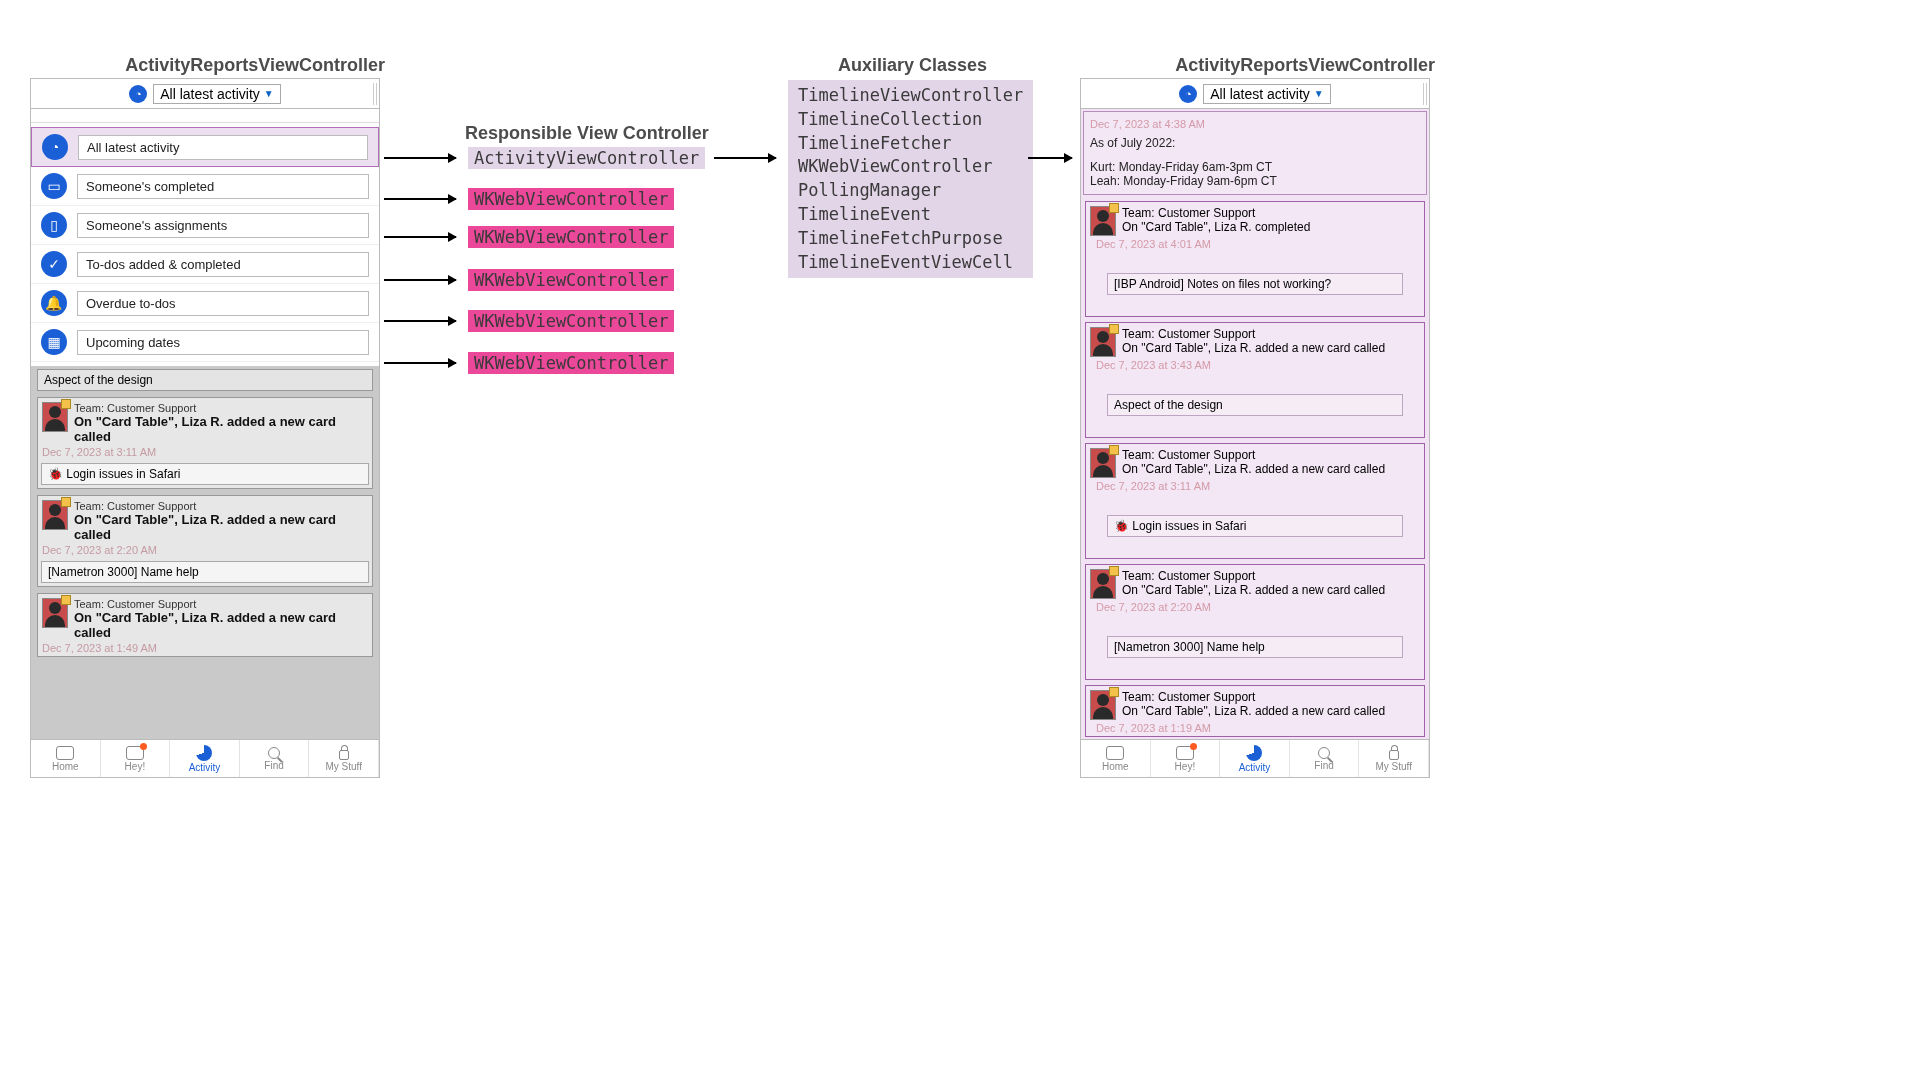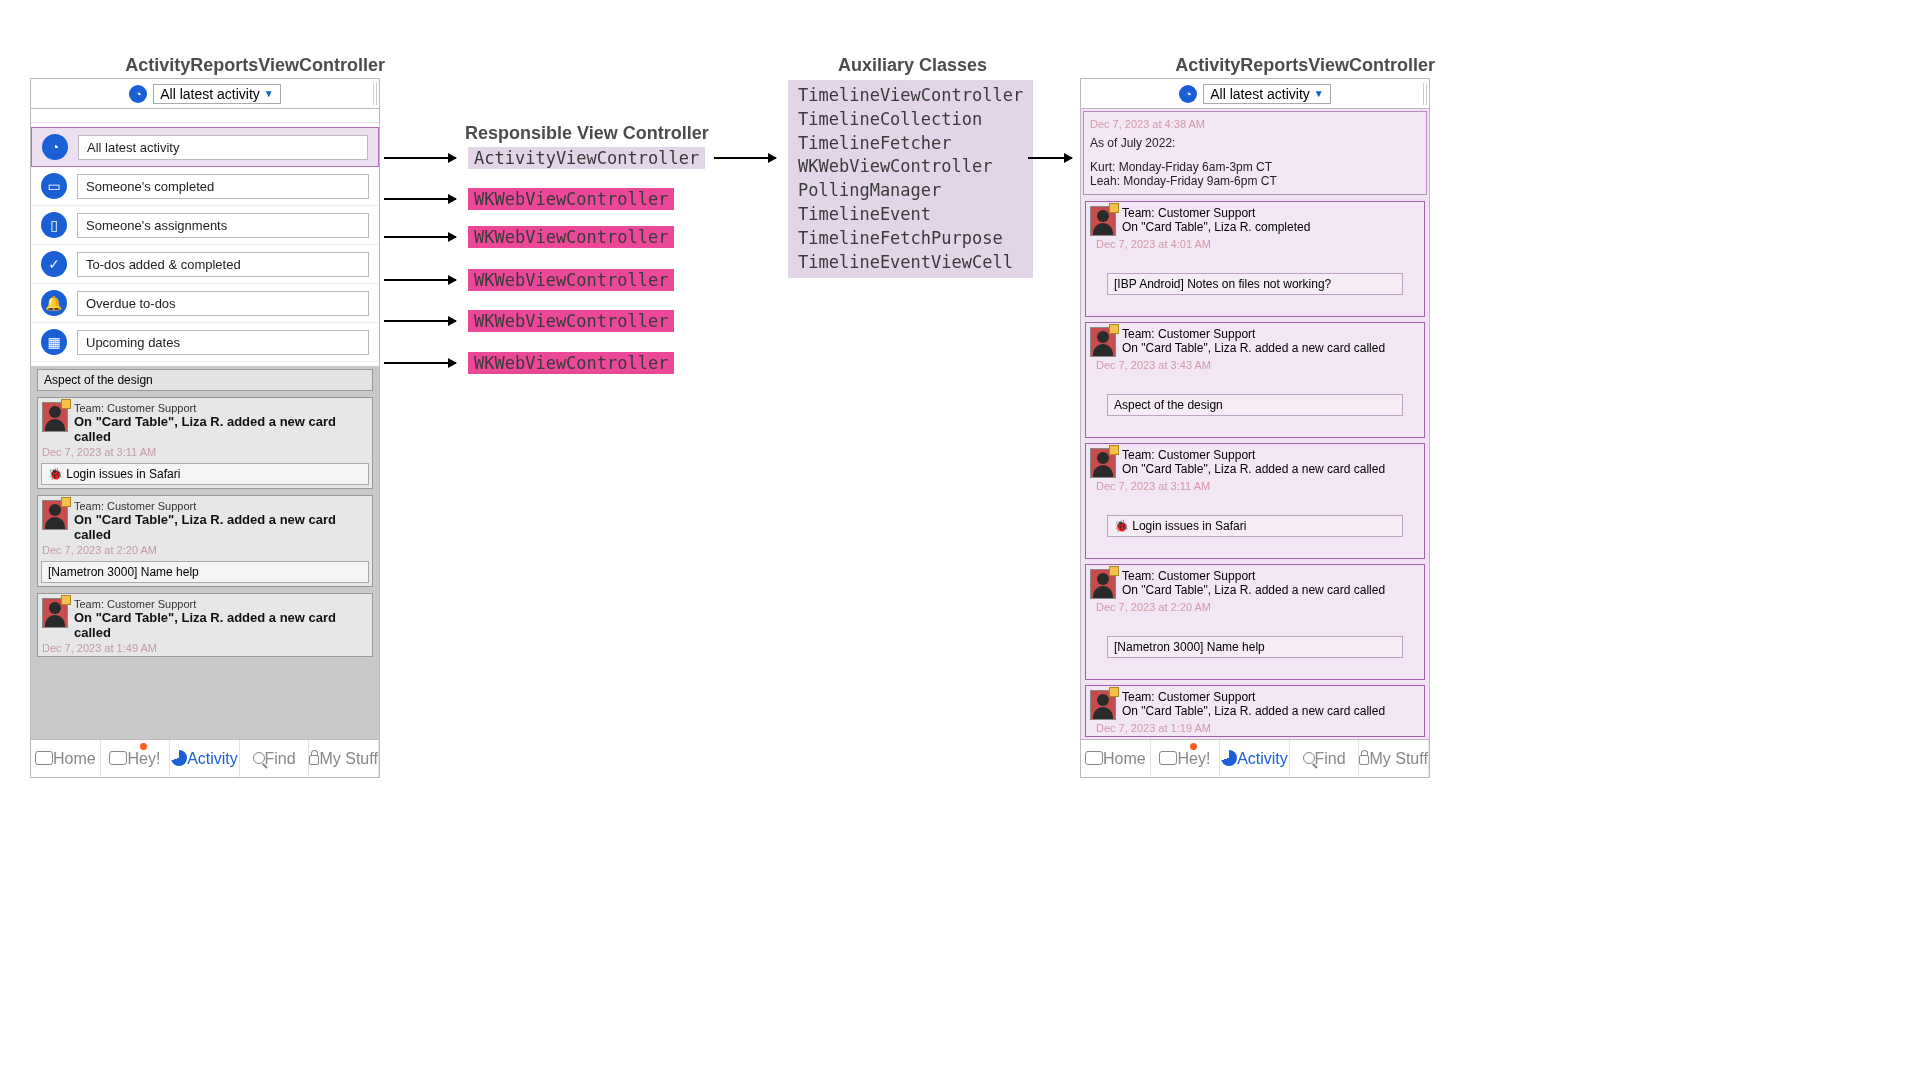--- a/index.html
+++ b/index.html
@@ -106,23 +106,23 @@
   .card .ts { color: #c59aa3; font-size: 11px; padding: 2px 4px; }
   .card .foot {
     border: 1px solid #aaa; padding: 3px 6px; margin: 3px;
     font-size: 12px; background: rgba(255,255,255,0.6);
   }
   .tabbar {
     height: 38px; border-top: 1px solid #bbb;
     display: flex;
   }
   .tabbar .tab {
-    flex: 1; display: flex; flex-direction: row;
+    flex: 1; display: flex; flex-direction: column;
     align-items: center; justify-content: center;
-    font-size: 16px; color: #888; border-right: 1px solid #e3e3e3;
+    font-size: 10px; color: #888; border-right: 1px solid #e3e3e3;
     position: relative;
   }
   .tabbar .tab.active { color: #1a5fd6; }
   .tabbar .tab .tabicon {
     width: 18px; height: 14px; border: 1.5px solid currentColor;
     border-radius: 3px; margin-bottom: 1px;
   }
   .tabbar .tab .tabicon.pie {
     border-radius: 50%; width: 16px; height: 16px;
     background: conic-gradient(currentColor 0 70%, transparent 70% 100%);

